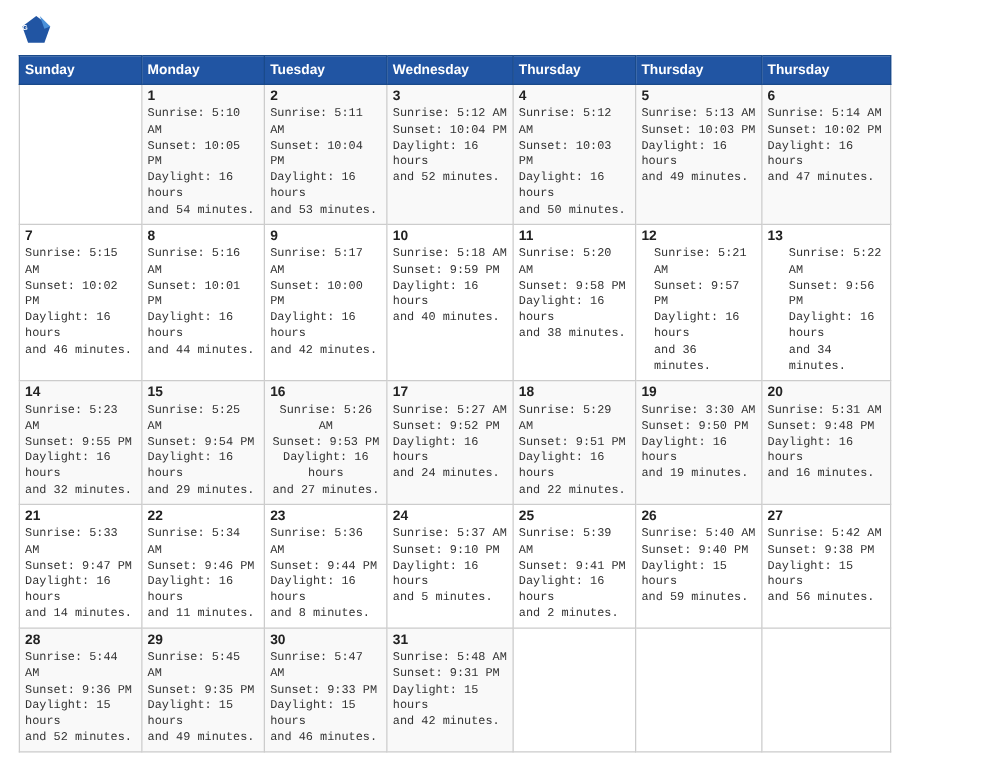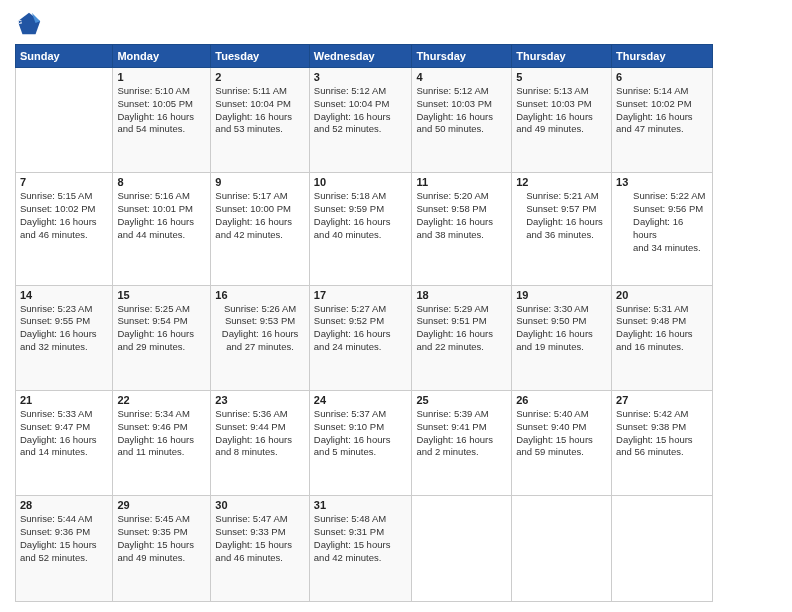--- a/index.html
+++ b/index.html
@@ -80,20 +80,21 @@
     .day-number {
       font-weight: bold;
       font-size: 11px;
       color: #222;
       margin-bottom: 2px;
     }
     .day-detail {
       font-size: 9.5px;
       color: #333;
       line-height: 1.35;
+      font-family: Liberation Mono, monospace;
     }
     .empty-cell {
       background: #fff !important;
     }
   </style>
 </head>
 <body>
 
 <div class="page">
   <div class="header">

